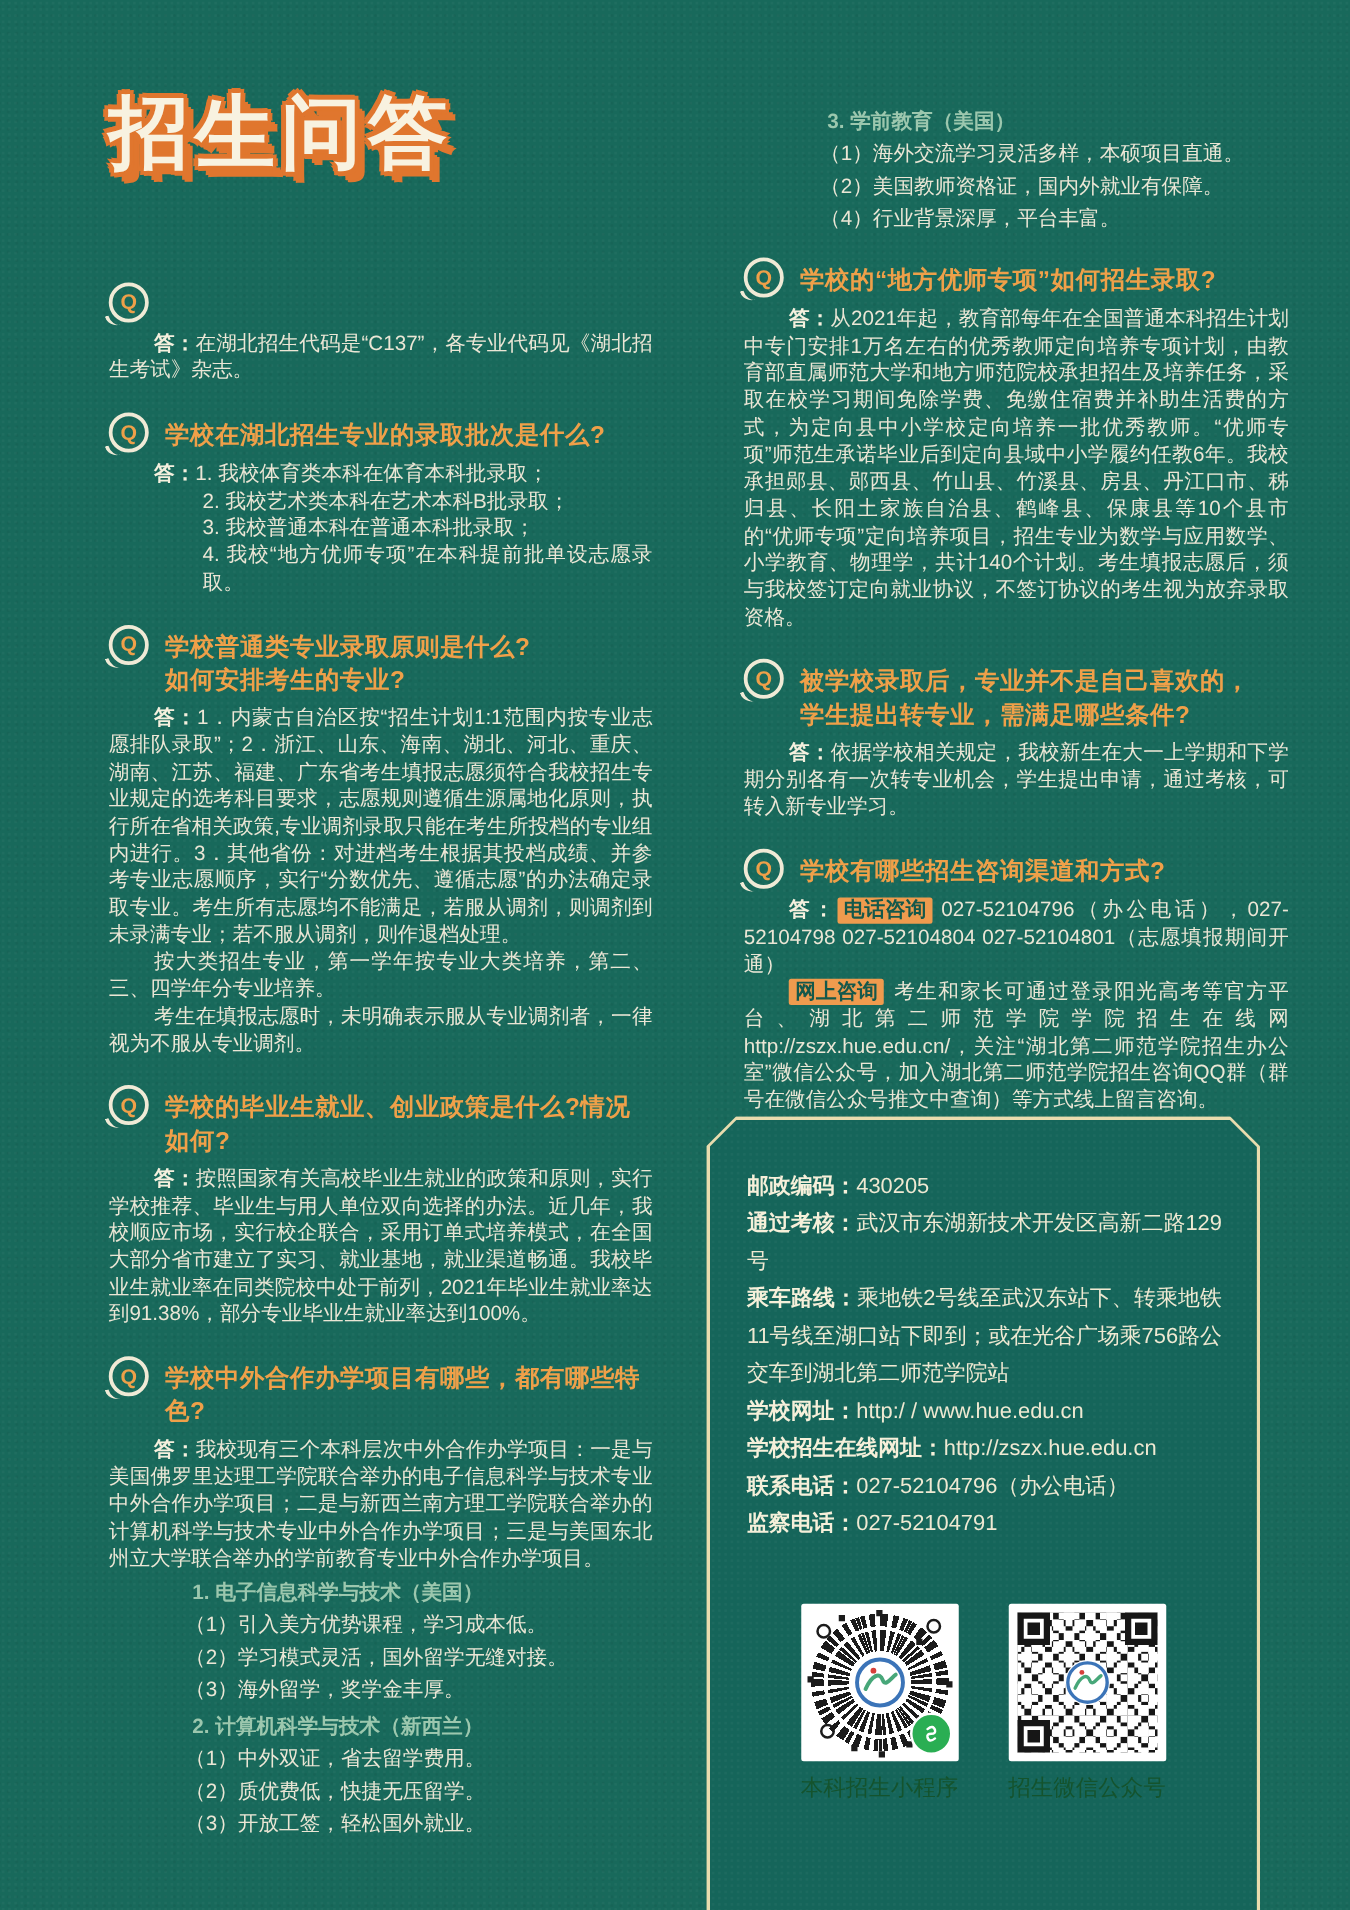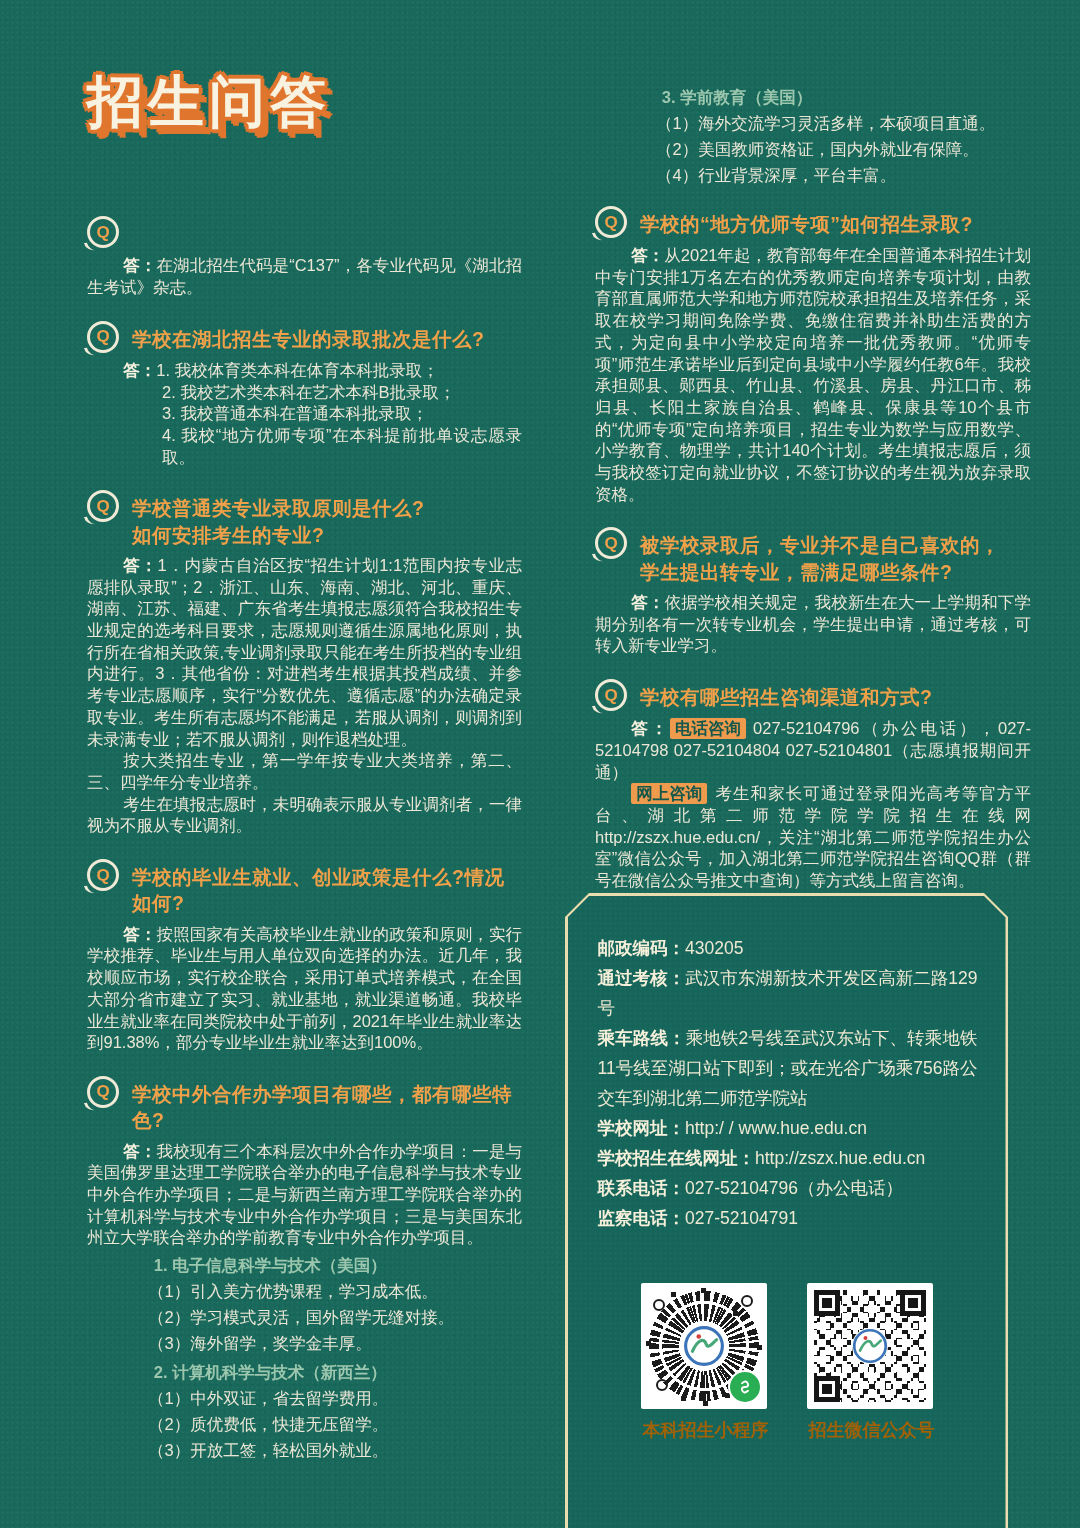--- a/index.html
+++ b/index.html
@@ -12,21 +12,21 @@
       radial-gradient(rgba(0,0,0,.05) 1px, transparent 1.2px);
     background-size:5px 5px,7px 7px;
     background-position:0 0,3px 2px;
     font-family:"Liberation Sans", sans-serif;
   }
   .col{position:absolute;}
   .col-left{left:87px;top:70px;width:435px;}
   .col-right{left:595px;top:84px;width:436px;}
 
   .poster-title{
-    font-size:56px;font-weight:900;color:#f8f2e0;letter-spacing:5px;
+    font-size:64px;font-weight:900;color:#f8f2e0;letter-spacing:5px;
     line-height:1.15;margin:0 0 84px 0;
     text-shadow:
       -3px -3px 0 #e0762e, 3px -3px 0 #e0762e, -3px 3px 0 #e0762e, 3px 3px 0 #e0762e,
       -4px 0 0 #e0762e, 4px 0 0 #e0762e, 0 -4px 0 #e0762e, 0 4px 0 #e0762e,
       6px 7px 0 #e0762e, 8px 9px 0 #e0762e;
   }
 
   .qa{margin-top:24px;}
   .qa:first-child{margin-top:0;}
   .qa-head{display:flex;gap:13px;align-items:flex-start;margin-bottom:7px;}
@@ -71,21 +71,21 @@
     background-size:5px 5px;
     clip-path:polygon(22px 0, calc(100% - 22px) 0, 100% 22px, 100% 100%, 0 100%, 0 22px);
   }
   .info-content{position:absolute;inset:2.5px;padding:37px 28px 0 30px;box-sizing:border-box;}
   .info-row{margin:0;font-size:17.5px;line-height:30px;color:#efe9d2;text-align:justify;}
   .il{font-weight:800;color:#f6f0da;}
 
   .qr-row{display:flex;justify-content:center;gap:38px;margin-top:50px;}
   .qr-item{width:128px;}
   .qr-box{width:126px;height:126px;background:#fff;position:relative;border-radius:2px;}
-  .qr-label{margin-top:9px;text-align:right;font-size:18px;font-weight:700;color:#a16207;white-space:nowrap;}
+  .qr-label{margin-top:9px;text-align:left;font-size:18px;font-weight:400;color:#14532d;white-space:nowrap;}
 
   
   .sun::before{
     content:"";position:absolute;inset:0;
     background:
       repeating-conic-gradient(from 3deg, #1b1b1b 0 4deg, transparent 4deg 8.5deg),
       repeating-conic-gradient(from 40deg, #1b1b1b 0 3deg, transparent 3deg 11.5deg);
     -webkit-mask:radial-gradient(circle at 50% 50%, transparent 0 25px, #000 25px 42px, transparent 42px 45px, #000 45px 55px, transparent 55px);
     mask:radial-gradient(circle at 50% 50%, transparent 0 25px, #000 25px 42px, transparent 42px 45px, #000 45px 55px, transparent 55px);
   }

